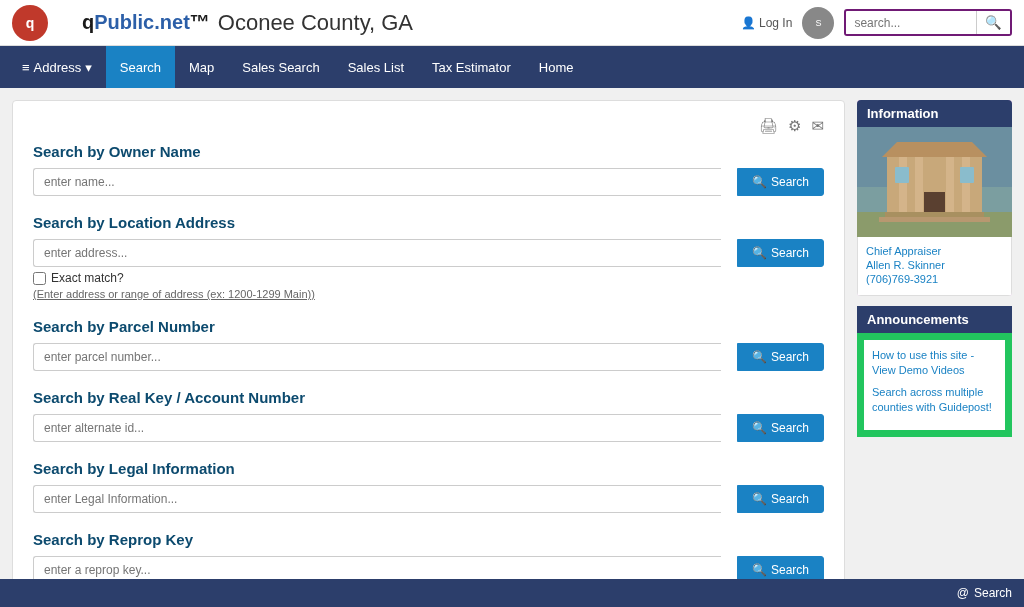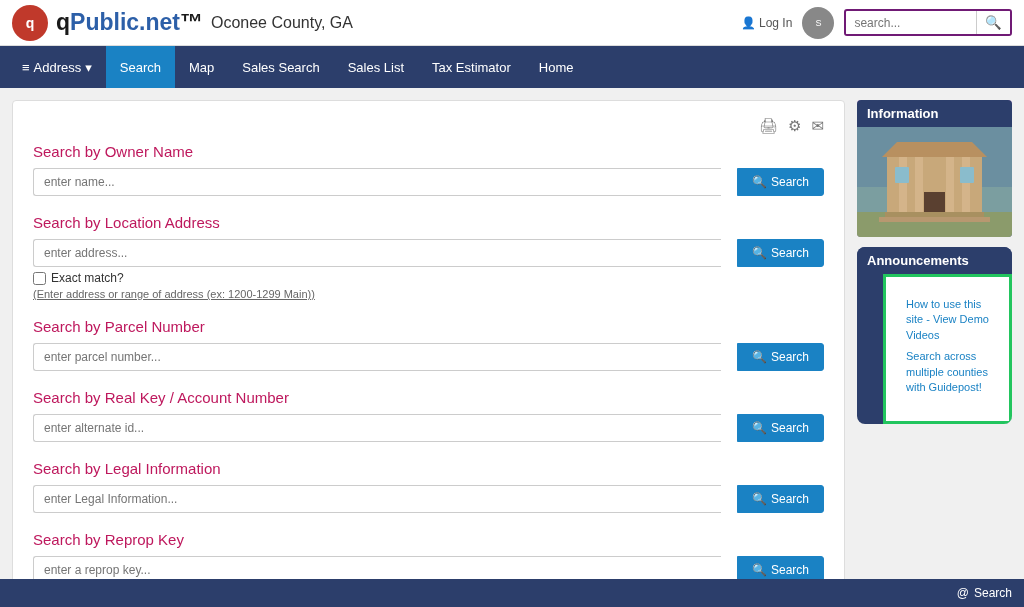--- a/index.html
+++ b/index.html
@@ -25,27 +25,28 @@
       background: #c0392b;
       border-radius: 50%;
       display: flex;
       align-items: center;
       justify-content: center;
       color: white;
       font-weight: bold;
       font-size: 14px;
     }
     .logo-text {
-      font-size: 23px;
+      font-size: 20px;
       font-weight: bold;
       color: #1a1a1a;
+      margin-left: 26px;
     }
     .logo-text span { color: #2c5fa8; }
     .header-county {
-      font-size: 16px;
+      font-size: 22px;
       color: #333;
       margin-left: 8px;
     }
     .header-right {
       margin-left: auto;
       display: flex;
       align-items: center;
       gap: 10px;
     }
     .login-btn {
@@ -141,22 +142,22 @@
     }
     .panel-icon {
       cursor: pointer;
       font-size: 15px;
     }
     .search-section {
       margin-bottom: 18px;
     }
     .search-section-title {
       font-size: 15px;
-      color: #be185d;
-      font-weight: normal;
+      color: #0c4a6e;
+      font-weight: bold;
       margin-bottom: 8px;
     }
     .search-row {
       display: flex;
       gap: 16px;
     }
     .search-input {
       flex: 1;
       border: 1px solid #ccc;
       border-right: none;
@@ -231,35 +232,34 @@
     }
     .info-link {
       color: #1a82c4;
       font-size: 11px;
       cursor: pointer;
       display: block;
       margin-bottom: 2px;
     }
     .announcements-card {
       background: #2c3e6b;
-      border-radius: 8px;
+      border-radius: 0;
       overflow: hidden;
     }
     .announcements-header {
       background: #2c3e6b;
       color: white;
       font-weight: bold;
       font-size: 13px;
       padding: 6px 10px;
     }
     .announcements-body {
       background: #fff;
-      padding: 20px;
-      border: 3px solid #22c55e;
-      margin-left: 26px;
+      padding: 8px;
+      border: 7px solid #22c55e;
     }
     .announcement-link {
       color: #1a82c4;
       font-size: 11px;
       cursor: pointer;
       display: block;
       margin-bottom: 6px;
       line-height: 1.4;
     }
 
@@ -440,20 +440,25 @@
           <rect x="67" y="65" width="21" height="30" fill="#5A4030"></rect>
 
           <rect x="38" y="40" width="14" height="16" fill="#8ABCCC" rx="1"></rect>
           <rect x="103" y="40" width="14" height="16" fill="#8ABCCC" rx="1"></rect>
 
           <rect x="28" y="85" width="99" height="5" fill="#A89060"></rect>
           <rect x="22" y="90" width="111" height="5" fill="#B89870"></rect>
         </svg>
         
       </div>
+      <div class="info-links">
+        <span class="info-link">Chief Appraiser</span>
+        <span class="info-link">Allen R. Skinner</span>
+        <span class="info-link">(706)769-3921</span>
+      </div>
     </div>
 
     <div class="announcements-card">
       <div class="announcements-header">Announcements</div>
       <div class="announcements-body">
         <a class="announcement-link">How to use this site - View Demo Videos</a>
         <a class="announcement-link">Search across multiple counties with Guidepost!</a>
       </div>
     </div>
 

